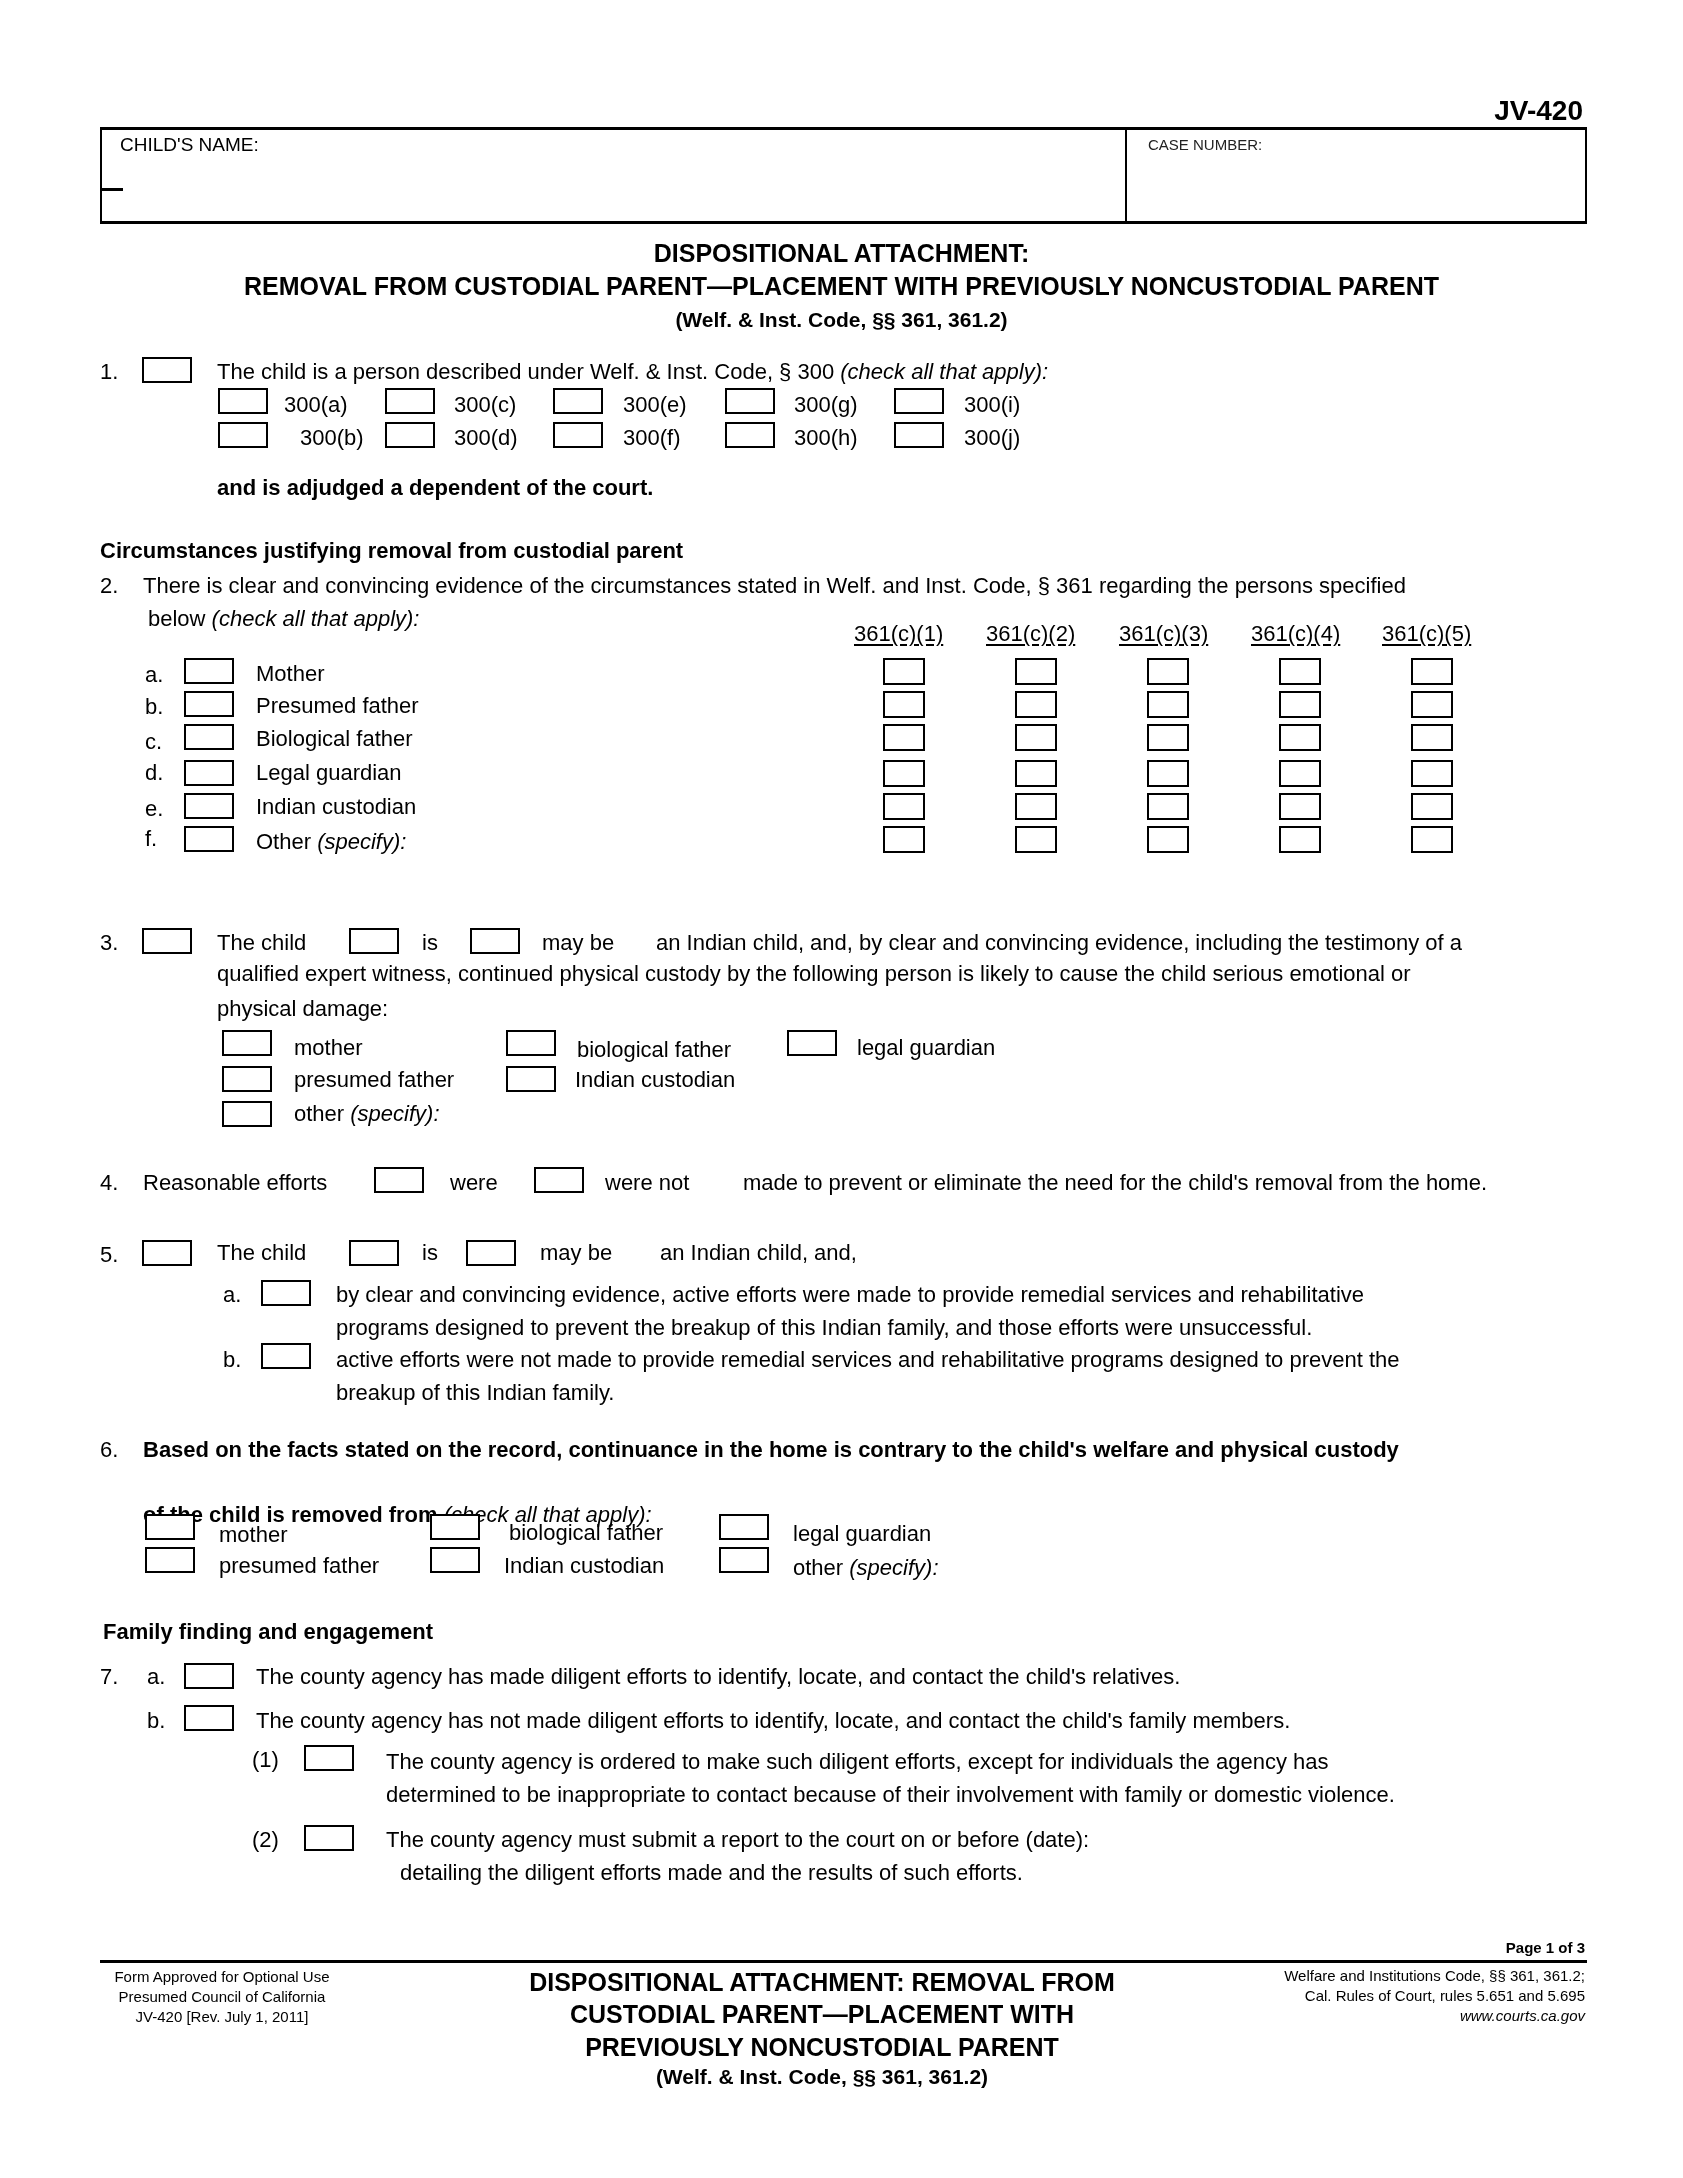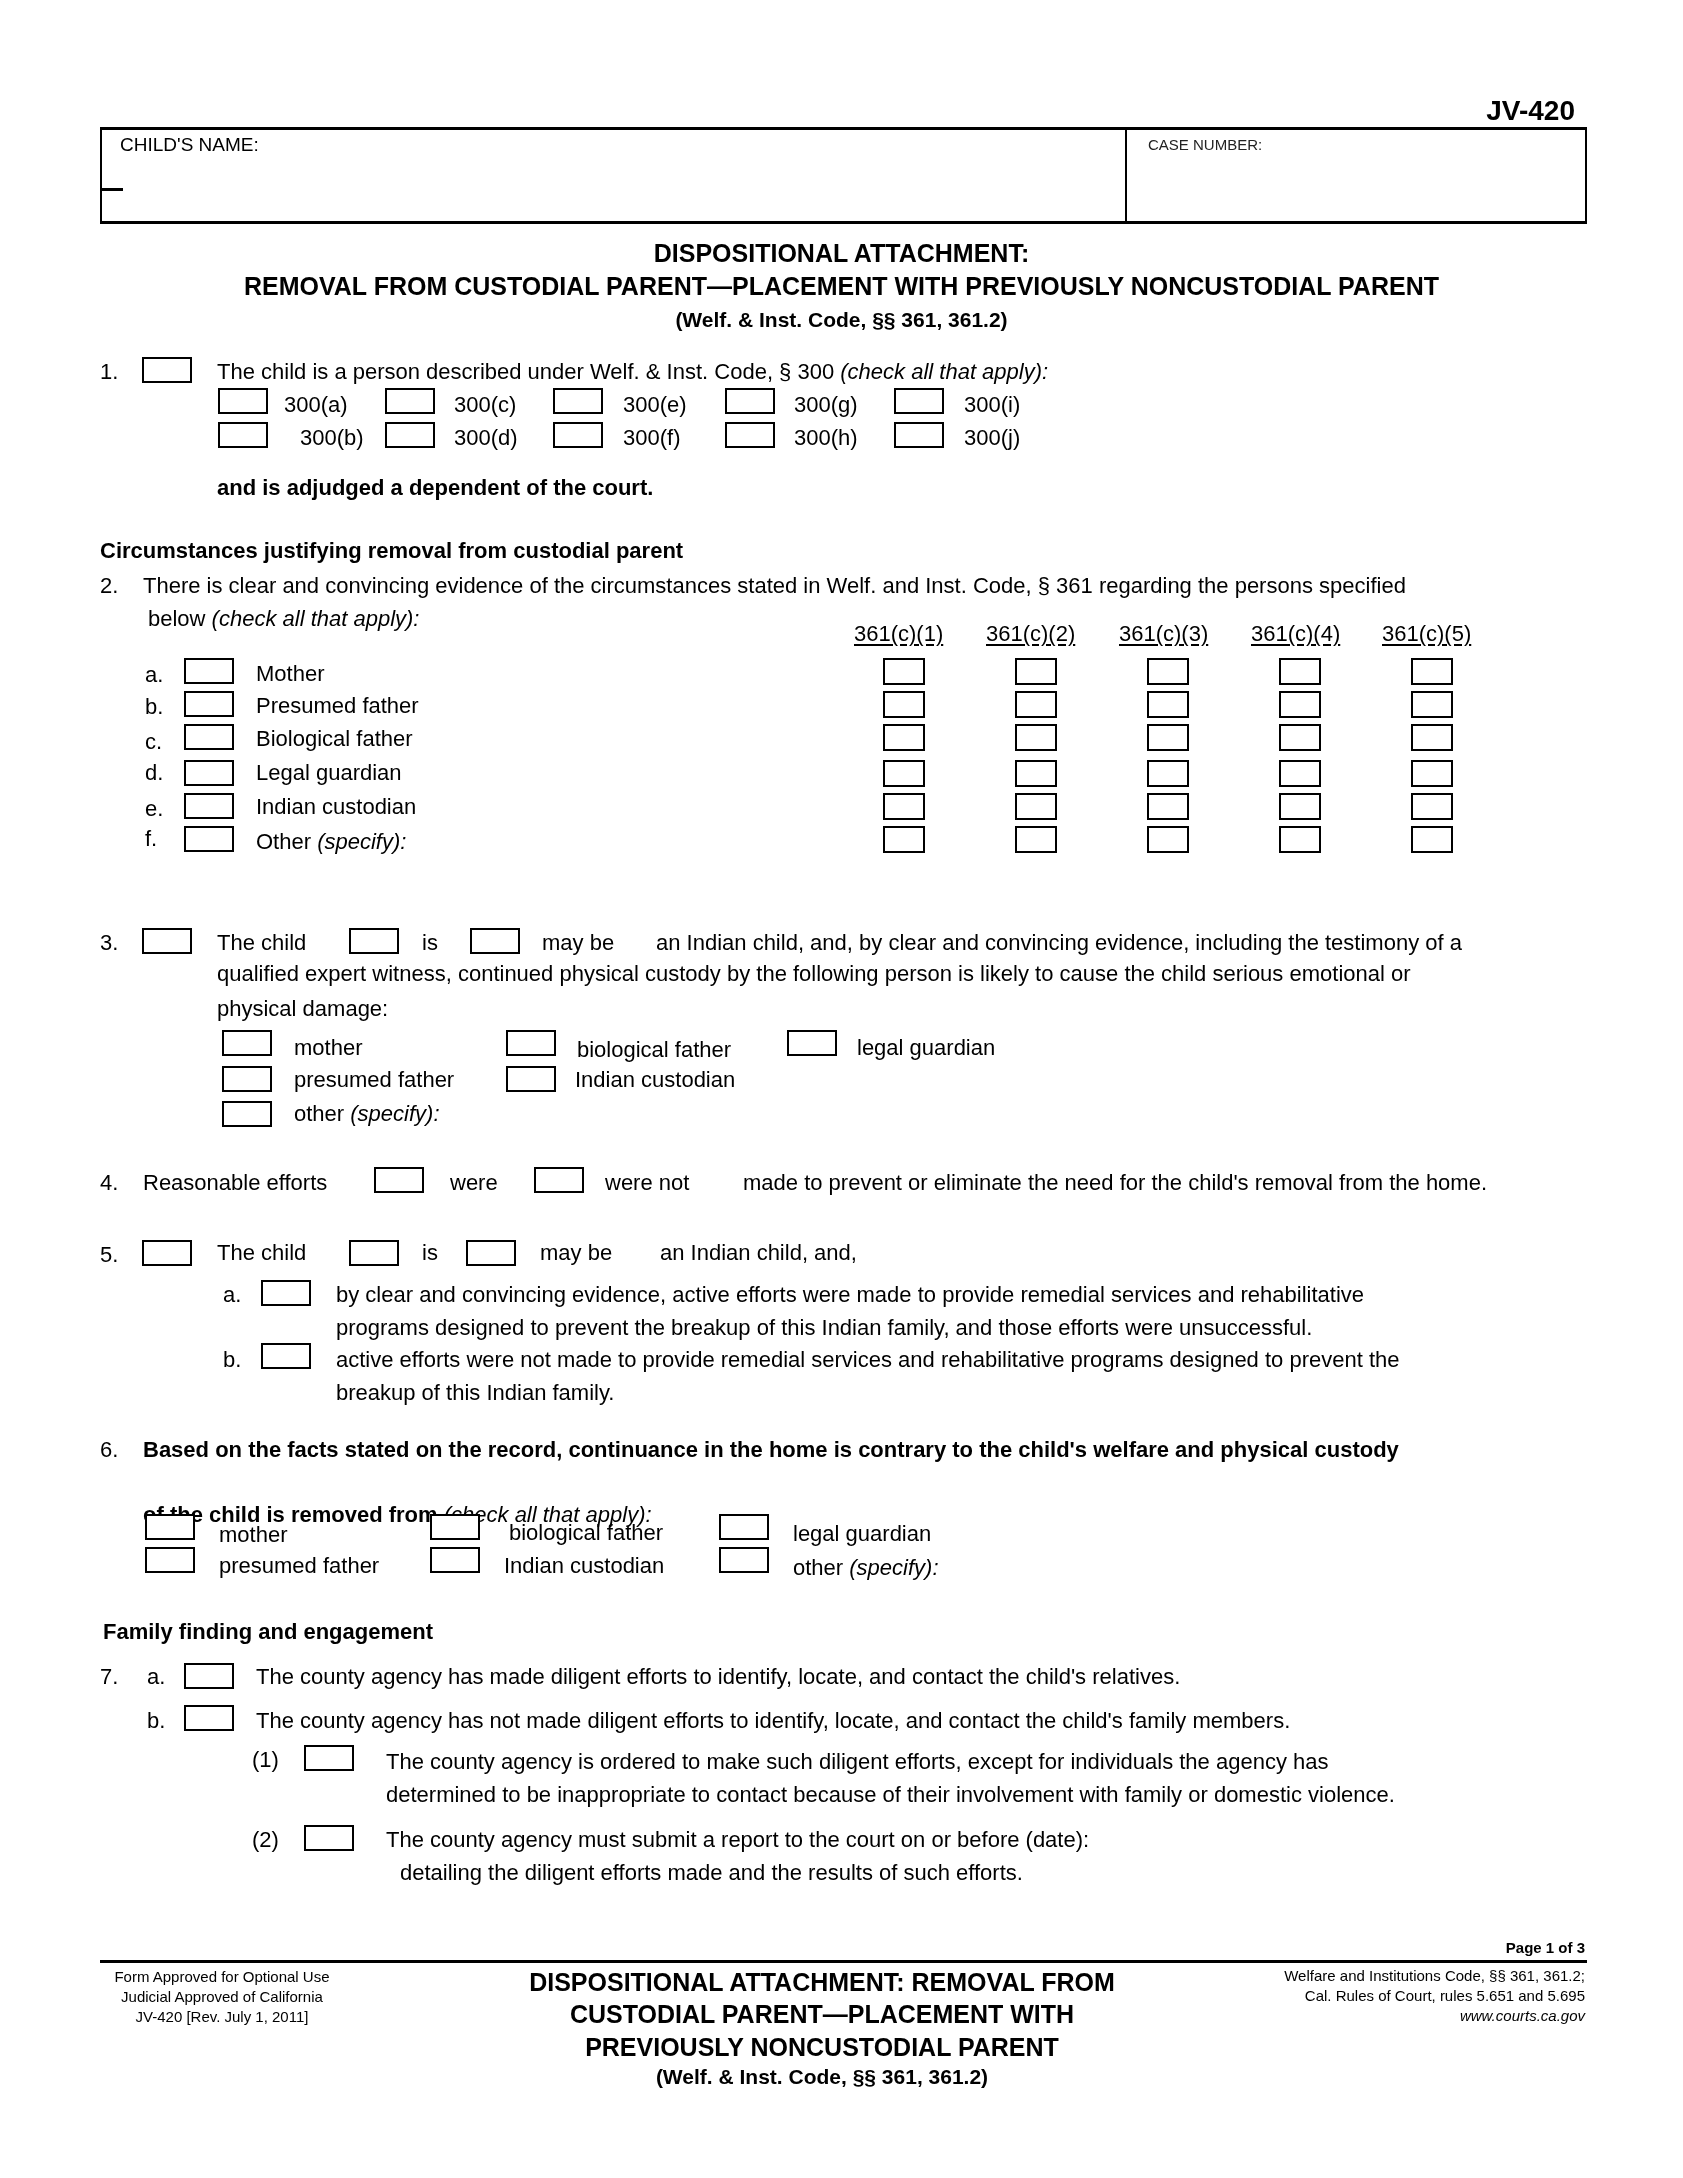--- a/index.html
+++ b/index.html
@@ -6,21 +6,21 @@
   body { width:1683px; height:2178px; position:relative; overflow:hidden;
          font-family:"Liberation Sans", sans-serif; color:#000; font-size:22px; }
   .abs { position:absolute; white-space:nowrap; line-height:1; }
   .b { font-weight:bold; }
   .i { font-style:italic; }
   .cb { position:absolute; border:2px solid #000; box-sizing:border-box; background:#fff; cursor:pointer; }
   .cb.sm { width:50px; height:26px; }
   .cb.gr { width:42px; height:27px; }
   .u { text-decoration:underline; text-underline-offset:3px; }
   .ctr { position:absolute; left:0; width:1683px; text-align:center; white-space:nowrap; line-height:1; }
-  .formno { position:absolute; right:108px; top:95px; font-size:28px; font-weight:bold;margin-left:32px; }
+  .formno { position:absolute; right:100px; top:95px; font-size:28px; font-weight:bold;margin-left:32px; }
   .hdrbox { position:absolute; left:100px; top:127px; width:1487px; height:97px;
             border-top:3px solid #000; border-bottom:3px solid #000; border-left:2px solid #000; border-right:2px solid #000; box-sizing:border-box; }
   .hdrdiv { position:absolute; left:1125px; top:127px; width:2px; height:97px; background:#000; }
   .input-area { position:absolute; background:transparent; border:none; outline:none; font-family:"Liberation Sans", sans-serif; font-size:20px; }
   .footline { position:absolute; left:100px; top:1960px; width:1487px; height:3px; background:#000; }
   .fsmall { font-size:15px; }
 </style>
 </head>
 <body>
 
@@ -223,21 +223,21 @@
 
 <div class="abs" style="left:252px;top:1829px;">(2)</div>
 <div class="cb sm" style="left:304px;top:1825px;"></div>
 <div class="abs" style="left:386px;top:1829px;">The county agency must submit a report to the court on or before (date):</div>
 <div class="abs" style="left:400px;top:1862px;">detailing the diligent efforts made and the results of such efforts.</div>
 
 <div class="abs b" style="right:98px;top:1940px;font-size:15px;">Page 1 of 3</div>
 <div class="footline"></div>
 
 <div class="abs fsmall" style="left:103px;top:1969px;width:238px;text-align:center;">Form Approved for Optional Use</div>
-<div class="abs fsmall" style="left:103px;top:1989px;width:238px;text-align:center;">Judicial Approved of California</div>
+<div class="abs fsmall" style="left:103px;top:1989px;width:238px;text-align:center;">Presumed Council of California</div>
 <div class="abs fsmall" style="left:103px;top:2009px;width:238px;text-align:center;">JV-420 [Rev. July 1, 2011]</div>
 
 <div class="abs b" style="left:426px;top:1970px;width:792px;text-align:center;font-size:25px;">DISPOSITIONAL ATTACHMENT: REMOVAL FROM</div>
 <div class="abs b" style="left:426px;top:2002px;width:792px;text-align:center;font-size:25px;">CUSTODIAL PARENT—PLACEMENT WITH</div>
 <div class="abs b" style="left:426px;top:2035px;width:792px;text-align:center;font-size:25px;">PREVIOUSLY NONCUSTODIAL PARENT</div>
 <div class="abs b" style="left:426px;top:2066px;width:792px;text-align:center;font-size:21px;">(Welf. &amp; Inst. Code, §§ 361, 361.2)</div>
 
 <div class="abs fsmall" style="right:98px;top:1968px;text-align:right;">Welfare and Institutions Code, §§ 361, 361.2;</div>
 <div class="abs fsmall" style="right:98px;top:1988px;text-align:right;">Cal. Rules of Court, rules 5.651 and 5.695</div>
 <div class="abs fsmall i" style="right:98px;top:2008px;text-align:right;">www.courts.ca.gov</div>

